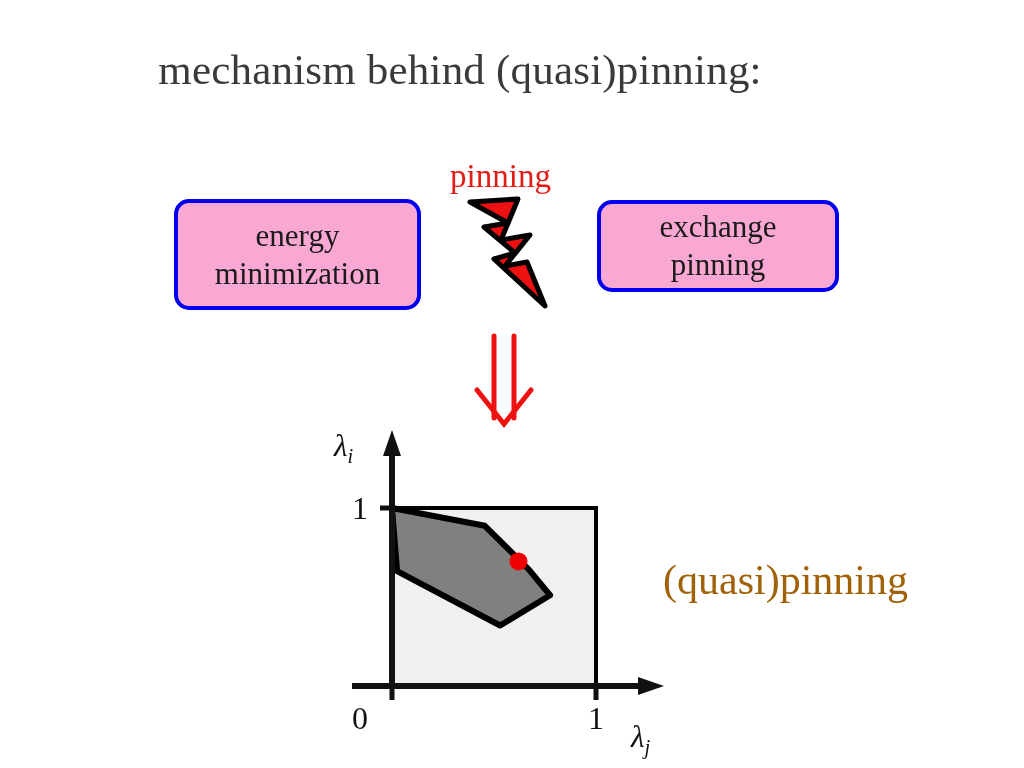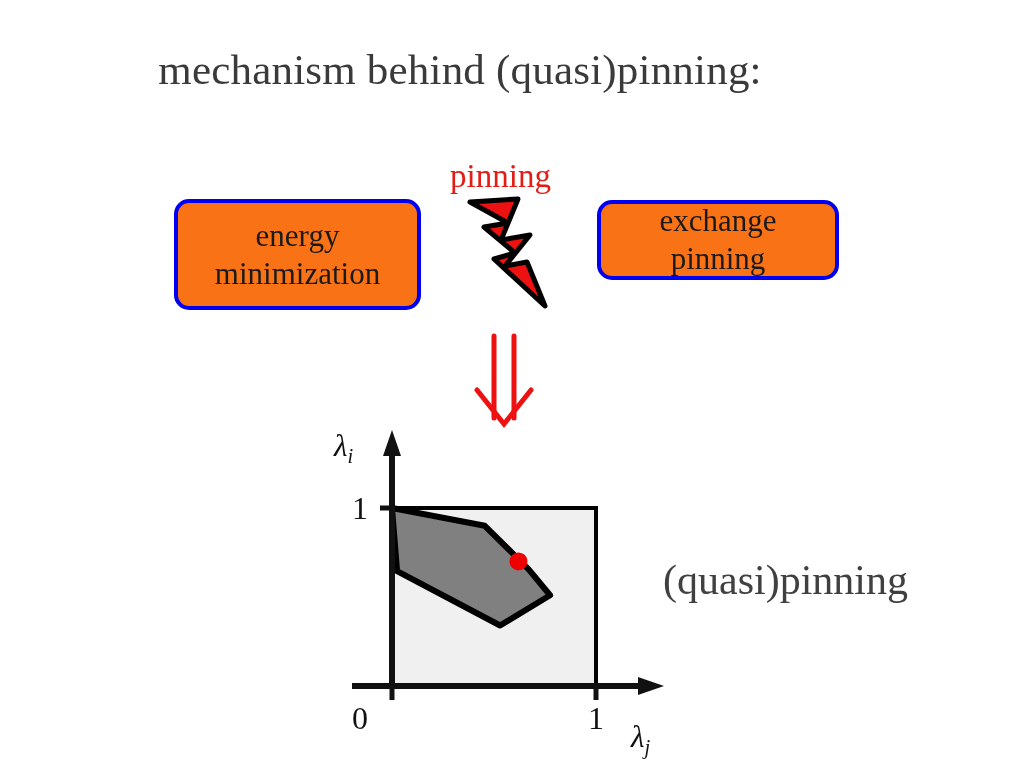--- a/index.html
+++ b/index.html
@@ -35,41 +35,41 @@
     letter-spacing: 0.2px;
     white-space: nowrap;
   }
 
   
   .concept-box {
     position: absolute;
     box-sizing: border-box;
     border: 4px solid #0000ee;
     border-radius: 15px;
-    background: #f97316;
+    background: #f9a8d4;
     display: flex;
     flex-direction: column;
     align-items: center;
     justify-content: center;
     color: #1a1a1a;
     font-size: 31px;
     line-height: 1.22;
     text-align: center;
   }
   #box-energy-minimization {
     left: 174px;
     top: 199px;
     width: 247px;
     height: 111px;
   }
   #box-exchange-symmetry {
     left: 597px;
     top: 200px;
     width: 242px;
-    height: 80px;
+    height: 92px;
     justify-content: center;
   }
   .concept-line { display: block; }
 
   
   #conflict-label {
     position: absolute;
     left: 403px;
     top: 158px;
     width: 195px;
@@ -152,21 +152,21 @@
   <div id="box-energy-minimization" class="concept-box" style="border-color: rgb(0, 0, 238);">
     <span class="concept-line">energy</span>
     <span class="concept-line">minimization</span>
   </div>
 
   <div id="box-exchange-symmetry" class="concept-box" style="border-color: rgb(0, 0, 238);">
     <span class="concept-line">exchange</span>
     <span class="concept-line">pinning</span>
   </div>
 
-  <div id="quasipinning-caption" style="color: #404040; font-family: Liberation Serif, serif;">(quasi)pinning</div>
+  <div id="quasipinning-caption" style="color: #a16207; font-family: Liberation Serif, serif;">(quasi)pinning</div>
 
   <div id="axis-label-y" class="plot-label"><span>λ</span><span class="axis-sub">i</span></div>
 
   <div id="axis-label-x" class="plot-label"><span>λ</span><span class="axis-sub">j</span></div>
 
   <div id="tick-y-one" class="plot-label">1</div>
 
   <div id="tick-x-zero" class="plot-label">0</div>
 
   <div id="tick-x-one" class="plot-label">1</div>

